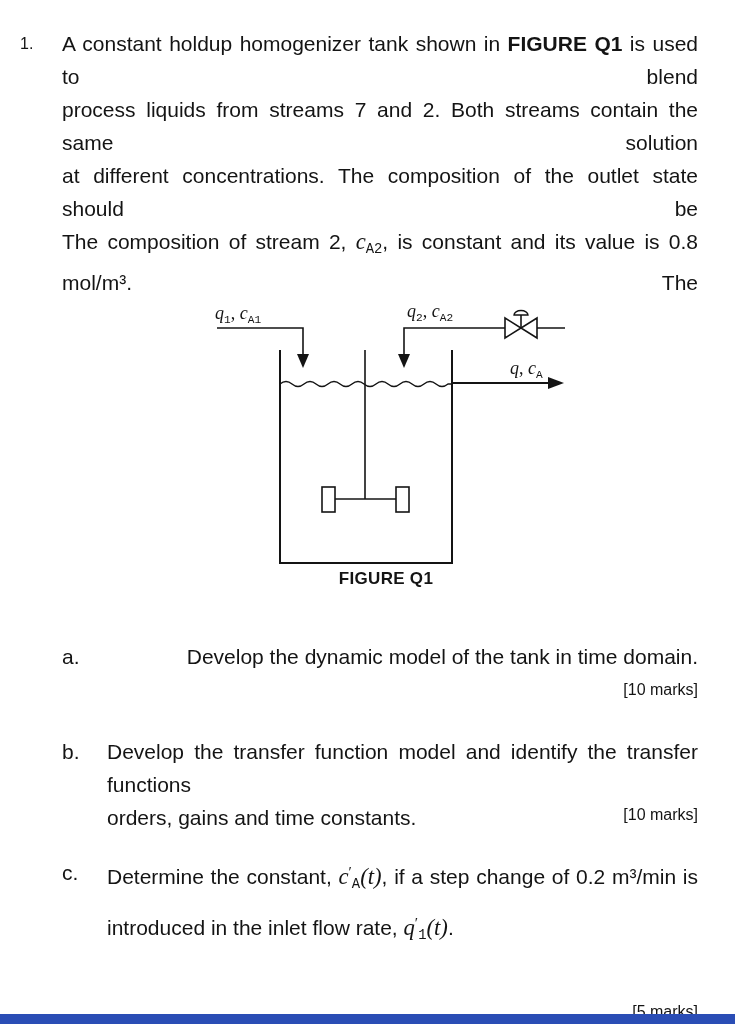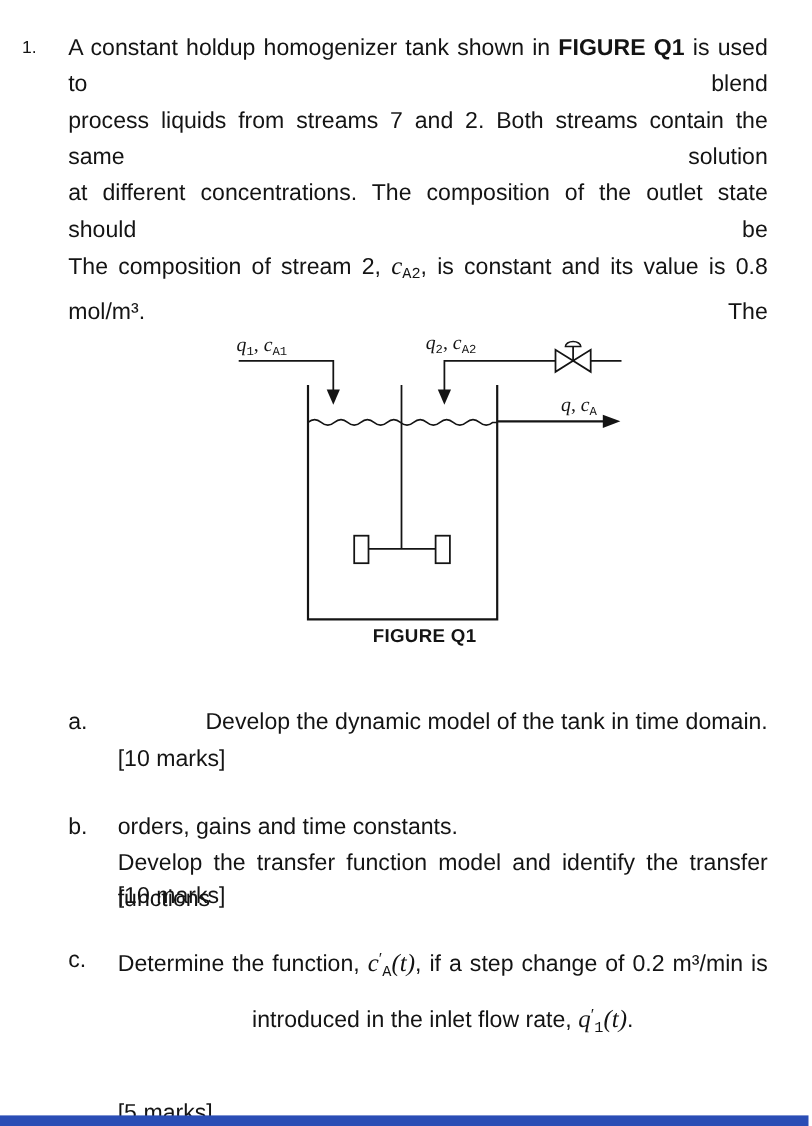--- a/index.html
+++ b/index.html
@@ -17,21 +17,21 @@
     font-size:21px;
     line-height:33px;
     white-space:nowrap;
   }
   .just{
     white-space:normal;
     text-align:justify;
     text-align-last:justify;
   }
   .qnum{font-size:16px;line-height:33px;}
-  .marks{font-size:21px;line-height:33px;text-align:left;}
+  .marks{font-size:16px;line-height:33px;text-align:right;}
   
   .tk-b{font-weight:700;}
   .tk-i{font-family:"Liberation Serif","DejaVu Serif",serif;font-style:italic;font-size:1.08em;}
   .tk-sub{font-family:Liberation Mono, monospace;font-size:0.66em;vertical-align:-0.30em;}
   .tk-sup{font-family:"Liberation Serif","DejaVu Serif",serif;font-size:0.72em;vertical-align:0.45em;}
   
   .fig-label{
     font-family:"Liberation Serif","DejaVu Serif",serif;
     font-size:18px;line-height:20px;
     white-space:nowrap;
@@ -80,40 +80,40 @@
       <polygon points="357,18 357,38 341,28" fill="#ffffff" stroke="#141414" stroke-width="1.6"></polygon>
       <line x1="341" y1="28" x2="341" y2="15" stroke="#141414" stroke-width="1.6"></line>
       <path d="M334,15 a7,4.5 0 0 1 14,0 z" fill="#ffffff" stroke="#141414" stroke-width="1.4"></path>
     </g>
 
     <line x1="272" y1="83" x2="370" y2="83" stroke="#141414" stroke-width="2"></line>
     <polygon points="368,77 368,89 384,83" fill="#141414"></polygon>
   </svg>
 
   <div class="abs fig-label" style="left:215px;top:303px;"><span class="tk-i">q</span><span class="tk-sub">1</span><span>, </span><span class="tk-i">c</span><span class="tk-sub">A1</span></div>
-  <div class="abs fig-label" style="left:387px;top:301px;"><span class="tk-i">q</span><span class="tk-sub">2</span><span>, </span><span class="tk-i">c</span><span class="tk-sub">A2</span></div>
+  <div class="abs fig-label" style="left:407px;top:301px;"><span class="tk-i">q</span><span class="tk-sub">2</span><span>, </span><span class="tk-i">c</span><span class="tk-sub">A2</span></div>
   <div class="abs fig-label" style="left:473px;top:358px;margin-left:37px;"><span class="tk-i">q</span><span>, </span><span class="tk-i">c</span><span class="tk-sub">A</span></div>
 
   <div class="abs caption" style="left:280px;top:569px;width:212px;">FIGURE Q1</div>
 
   <div class="abs textline" style="left:62px;top:640px;">a.</div>
   <div class="abs" style="left:107px;top:640px;width:591px;text-align:right;">
     <div class="textline"><span>Develop the dynamic model of the tank in time domain.</span></div>
   </div>
   <div class="abs marks" style="left:107px;top:673px;width:591px;">[10 marks]</div>
 
   <div class="abs textline" style="left:62px;top:735px;">b.</div>
   <div class="abs" style="left:107px;top:735px;width:591px;">
+    <div class="textline just"><span>Develop the transfer function model and identify the transfer functions</span></div>
     <div class="textline"><span>orders, gains and time constants.</span></div>
-    <div class="textline just"><span>Develop the transfer function model and identify the transfer functions</span></div>
   </div>
   <div class="abs marks" style="left:107px;top:798px;width:591px;">[10 marks]</div>
 
   <div class="abs textline" style="left:62px;top:853px;line-height:39px;">c.</div>
   <div class="abs" style="left:107px;top:853px;width:591px;">
-    <div class="textline just" style="line-height:39px;"><span>Determine the function, </span><span class="tk-i">c</span><span class="tk-sup">′</span><span class="tk-sub">A</span><span class="tk-i">(t)</span><span>, if a step change of 0.2 m³/min is</span></div>
-    <div class="textline" style="line-height:39px;text-align:center;"><span>introduced in the inlet flow rate, </span><span class="tk-i">q</span><span class="tk-sup">′</span><span class="tk-sub">1</span><span class="tk-i">(t)</span><span>.</span></div>
+    <div class="textline just" style="line-height:39px;"><span>Determine the constant, </span><span class="tk-i">c</span><span class="tk-sup">′</span><span class="tk-sub">A</span><span class="tk-i">(t)</span><span>, if a step change of 0.2 m³/min is</span></div>
+    <div class="textline" style="line-height:39px;"><span>introduced in the inlet flow rate, </span><span class="tk-i">q</span><span class="tk-sup">′</span><span class="tk-sub">1</span><span class="tk-i">(t)</span><span>.</span></div>
   </div>
   <div class="abs marks" style="left:107px;top:951px;width:591px;margin-top:44px;">[5 marks]</div>
 
   <div class="abs footer-bar" style="background: rgb(42, 77, 181);"></div>
 
 </div>
 
 </body></html>

